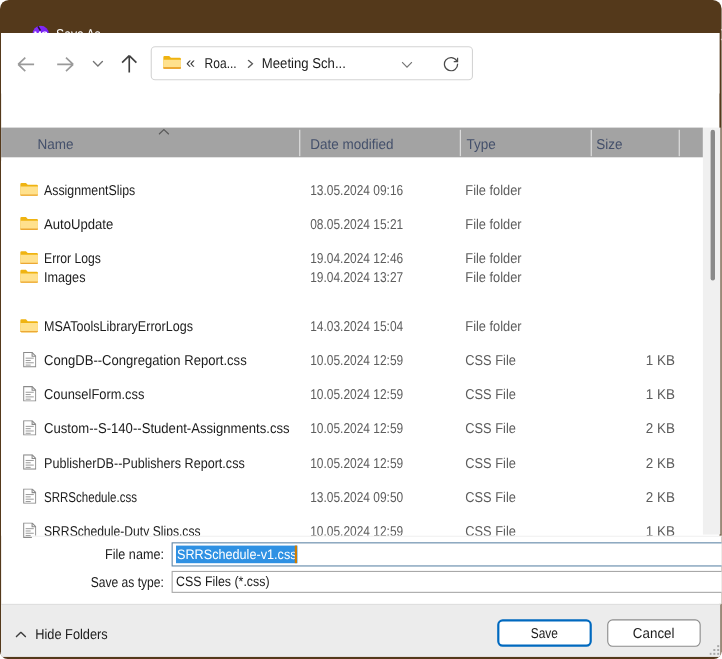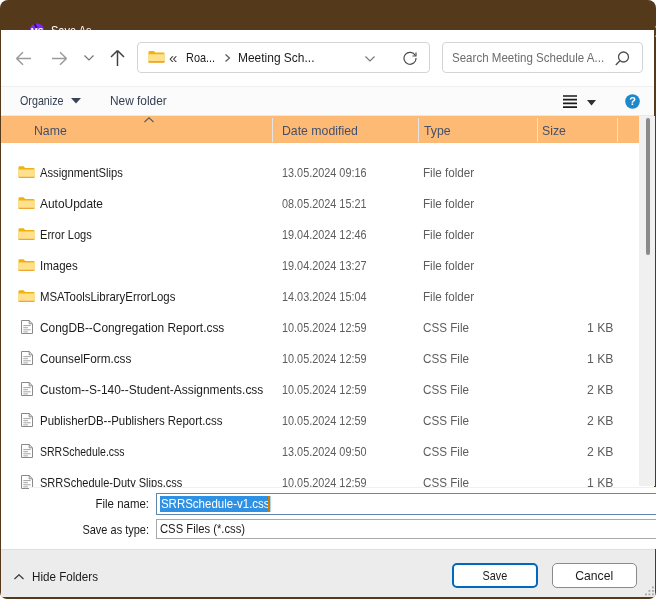--- a/index.html
+++ b/index.html
@@ -17,21 +17,21 @@
   
   #navrow{position:absolute;left:0;top:30px;width:653px;height:55px;background:#fff;}
   #addrbox{position:absolute;left:136px;top:12px;width:293px;height:31px;border:1px solid #d4d4d4;border-radius:4px;background:#fff;}
   #searchbox{position:absolute;left:441px;top:12px;width:201px;height:31px;border:1px solid #d4d4d4;border-radius:4px;background:#fff;}
   .crumb{position:absolute;top:0;height:29px;line-height:29px;font-size:13px;color:#1b1b1b;white-space:nowrap;}
   #searchtext{position:absolute;left:9px;top:0;height:29px;line-height:29px;font-size:13px;color:#6d6d6d;white-space:nowrap;transform:scaleX(0.888);}
   
   #toolbar{position:absolute;left:0;top:86px;width:653px;height:30px;background:#fbfbfb;border-bottom:1px solid #e9e9e9;border-top:1px solid #f0f0f0;}
   .tbtext{position:absolute;top:0;height:28px;line-height:28px;font-size:13px;color:#333e52;white-space:nowrap;}
   
-  #headrow{position:absolute;left:0;top:116px;width:638px;height:27px;background:#fdba74;}
+  #headrow{position:absolute;left:0;top:116px;width:638px;height:27px;background:#a3a3a3;}
   .hcol{position:absolute;top:4px;height:22px;line-height:22px;font-size:13px;color:#44506b;white-space:nowrap;transform-origin:0 50%;transform:scaleX(0.945);}
   .hsep{position:absolute;top:2px;width:1px;height:24px;background:#e3e3e3;}
   
   #list{position:absolute;left:0;top:146px;width:638px;height:341px;background:#fff;}
   .row{position:absolute;left:0;width:638px;height:31px;margin-top:11px;}
   .rname{position:absolute;left:38.5px;top:0;height:31px;line-height:31px;font-size:13px;color:#1c1c1c;white-space:nowrap;transform-origin:0 50%;}
   .rdate{position:absolute;left:281px;top:0;height:31px;line-height:31px;font-size:13px;color:#5d5d5d;white-space:nowrap;transform-origin:0 50%;transform:scaleX(0.835);}
   .rtype{position:absolute;left:422px;top:0;height:31px;line-height:31px;font-size:13px;color:#5d5d5d;white-space:nowrap;transform-origin:0 50%;transform:scaleX(0.897);}
   .rsize{position:absolute;left:536px;top:0;width:76.5px;height:31px;line-height:31px;font-size:13px;color:#5d5d5d;text-align:right;transform-origin:100% 50%;transform:scaleX(0.94);}
   .ricon{position:absolute;}
@@ -106,46 +106,22 @@
       </svg>
       <div class="crumb sx" style="left:100px;transform:scaleX(0.92)">Meeting Sch...</div>
       <svg class="abs" style="left:227px;top:13px" width="10" height="6" viewBox="0 0 10 6">
         <path d="M0.5 0.5 L5 5 L9.5 0.5" stroke="#757575" stroke-width="1.1" fill="none"></path>
       </svg>
       <svg class="abs" style="left:265px;top:8px" width="14" height="14" viewBox="0 0 14 14">
         <path d="M12.3 4.5 A6 6 0 1 0 13 7" stroke="#4a4a4a" stroke-width="1.2" fill="none"></path>
         <path d="M13 1.5 L13 5 L9.5 5" stroke="#4a4a4a" stroke-width="1.2" fill="none"></path>
       </svg>
     </div>
-    <div id="searchbox">
-      <div id="searchtext" class="sx">Search Meeting Schedule A...</div>
-      <svg class="abs" style="left:170.5px;top:8px" width="16" height="16" viewBox="0 0 16 16">
-        <circle cx="9.5" cy="6" r="5" stroke="#4f4f4f" stroke-width="1.3" fill="none"></circle>
-        <path d="M5.9 9.8 L1.8 13.9" stroke="#4f4f4f" stroke-width="1.4"></path>
-      </svg>
-    </div>
-  </div>
-
-  <div id="toolbar">
-    <div class="tbtext sx" style="left:18.5px;transform:scaleX(0.825)">Organize</div>
-    <svg class="abs" style="left:70px;top:11px" width="10" height="6" viewBox="0 0 10 6">
-      <path d="M0 0 L10 0 L5 5.5 Z" fill="#3a4456"></path>
-    </svg>
-    <div class="tbtext sx" style="left:109px;transform:scaleX(0.914)">New folder</div>
-    <svg class="abs" style="left:562px;top:8px" width="14" height="13" viewBox="0 0 14 13">
-      <path d="M0 1 H14 M0 4.7 H14 M0 8.4 H14 M0 12.1 H14" stroke="#1b1b1b" stroke-width="1.7"></path>
-    </svg>
-    <svg class="abs" style="left:586px;top:13px" width="9" height="6" viewBox="0 0 9 6">
-      <path d="M0 0 L9 0 L4.5 5.5 Z" fill="#303030"></path>
-    </svg>
-    <svg class="abs" style="left:624px;top:7px" width="15" height="15" viewBox="0 0 15 15">
-      <circle cx="7.5" cy="7.5" r="7.3" fill="#1e88cd"></circle>
-      <text x="7.5" y="11.3" font-size="11" font-weight="bold" fill="#fff" text-anchor="middle" font-family="Liberation Sans">?</text>
-    </svg>
-  </div>
+  </div>
+
 
   <div id="headrow">
     <div class="hcol" style="left:33px">Name</div>
     <div class="hcol" style="left:281px">Date modified</div>
     <div class="hcol" style="left:423px">Type</div>
     <div class="hcol" style="left:541px">Size</div>
     <svg class="abs" style="left:143px;top:1px" width="10" height="6" viewBox="0 0 10 6">
       <path d="M0.5 5 L5 0.8 L9.5 5" stroke="#5a5a5a" stroke-width="1.1" fill="none"></path>
     </svg>
     <div class="hsep" style="left:271px"></div>
@@ -178,21 +154,21 @@
         <div class="row" style="top:62px">
           <svg class="ricon" style="left:17px;top:7.5px" width="17" height="14" viewBox="0 0 17 14">
             <path d="M0.5 2.4 q0-1.1 1.1-1.1 h4 l1.6 1.7 h8.2 q1.1 0 1.1 1.1 v7.8 q0 1.1-1.1 1.1 h-13.8 q-1.1 0-1.1-1.1 z" fill="#efb311"></path>
             <path d="M0.5 4.6 h16 v7.3 q0 1.1-1.1 1.1 h-13.8 q-1.1 0-1.1-1.1 z" fill="#ffe18d"></path>
             <path d="M0.5 11.8 h16 v0.1 q0 1.1-1.1 1.1 h-13.8 q-1.1 0-1.1-1.1 z" fill="#eca834"></path>
           </svg>
           <div class="rname" style="transform:scaleX(0.853)">Error Logs</div>
           <div class="rdate">19.04.2024 12:46</div>
           <div class="rtype">File folder</div>
         </div>
-        <div class="row" style="top:93px">
+        <div class="row" style="top:79px">
           <svg class="ricon" style="left:17px;top:7.5px" width="17" height="14" viewBox="0 0 17 14">
             <path d="M0.5 2.4 q0-1.1 1.1-1.1 h4 l1.6 1.7 h8.2 q1.1 0 1.1 1.1 v7.8 q0 1.1-1.1 1.1 h-13.8 q-1.1 0-1.1-1.1 z" fill="#efb311"></path>
             <path d="M0.5 4.6 h16 v7.3 q0 1.1-1.1 1.1 h-13.8 q-1.1 0-1.1-1.1 z" fill="#ffe18d"></path>
             <path d="M0.5 11.8 h16 v0.1 q0 1.1-1.1 1.1 h-13.8 q-1.1 0-1.1-1.1 z" fill="#eca834"></path>
           </svg>
           <div class="rname" style="transform:scaleX(0.884)">Images</div>
           <div class="rdate">19.04.2024 13:27</div>
           <div class="rtype">File folder</div>
         </div>
         <div class="row" style="top:124px">

